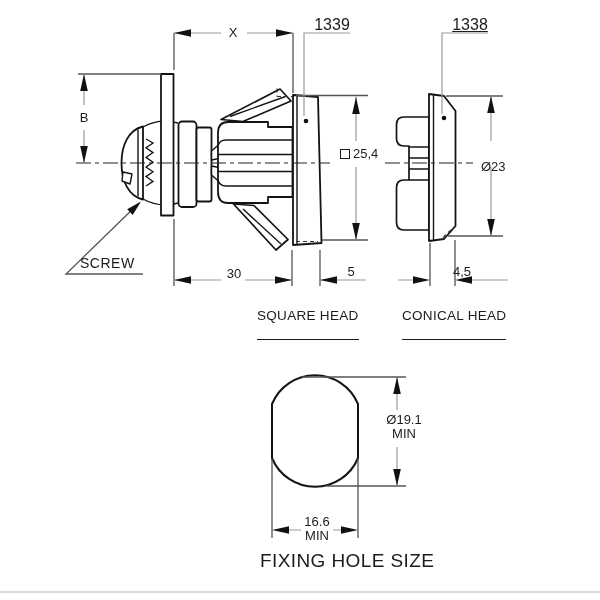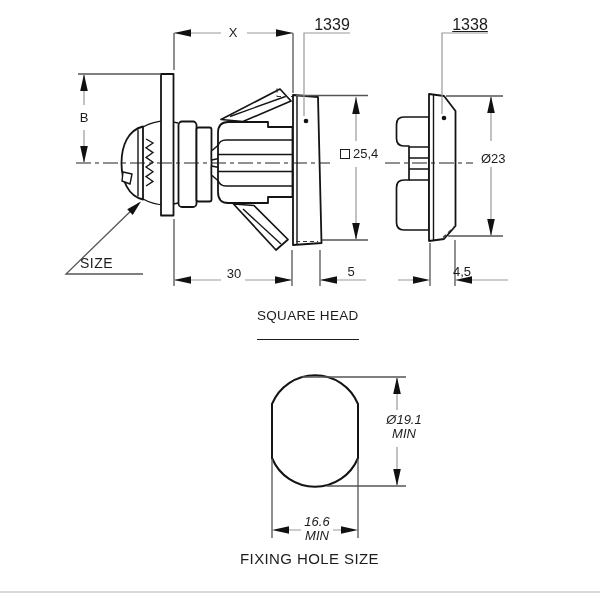--- a/index.html
+++ b/index.html
@@ -5,25 +5,25 @@
   html,body{margin:0;padding:0;background:#fff;}
   .canvas{position:relative;width:600px;height:600px;background:#ffffff;overflow:hidden;
           font-family:"Liberation Sans", sans-serif;}
   .canvas svg{position:absolute;left:0;top:0;}
   .lbl{position:absolute;font-size:13px;color:#1c1c1c;line-height:1;white-space:nowrap;
        font-family:"Liberation Sans", sans-serif;}
   .c{transform:translateX(-50%);text-align:center;}
   .ul{border-bottom:1.5px solid #1c1c1c;padding-bottom:16px;}
   .pn{font-size:16px;}
   .heads{font-size:13.5px;letter-spacing:0.3px;}
-  .big{font-size:15px;letter-spacing:0.4px;}
+  .big{font-size:19px;letter-spacing:0.4px;margin-left:20px;}
   .screwlbl{font-size:14px;letter-spacing:0.5px;}
   .sqsym{display:inline-block;width:8px;height:8px;border:1.4px solid #1c1c1c;
          margin-right:3px;vertical-align:-1px;}
-  .stack{line-height:1.05;font-style:italic;}
+  .stack{line-height:1.05;}
   .bottom-edge{position:absolute;left:0;top:591px;width:600px;height:2px;background:#d9d9d9;}
   
   .o{fill:#ffffff;stroke:#141414;stroke-width:1.8;stroke-linejoin:round;}
   .l{fill:none;stroke:#141414;stroke-width:1.4;}
   .e{fill:none;stroke:#555555;stroke-width:1.3;}
   .d{fill:none;stroke:#9a9a9a;stroke-width:1.2;}
   .a{fill:#111111;stroke:none;}
   .h{fill:none;stroke:#333333;stroke-width:1.2;stroke-dasharray:4 3;}
   .cl{fill:none;stroke:#222222;stroke-width:1.2;stroke-dasharray:15 4 4 4;}
 </style>
@@ -174,29 +174,30 @@
     <polygon class="a" points="141,201.5 132.7,215.1 127.2,209.3"></polygon>
   </g>
 </svg>
 
 <div class="lbl c" style="left:233px;top:26px;">X</div>
 <div class="lbl c pn" style="left:332px;top:17px;">1339</div>
 <div class="lbl c pn" style="left:470px;top:17px;text-decoration:underline;">1338</div>
 <div class="lbl c" style="left:84px;top:111px;">B</div>
 
 <div class="lbl" style="left:340px;top:147px;"><span class="sqsym"></span><span>25,4</span></div>
-<div class="lbl" style="left:481px;top:152px;">Ø23</div>
+<div class="lbl" style="left:481px;top:160px;">Ø23</div>
 
 <div class="lbl c" style="left:234px;top:267px;">30</div>
 <div class="lbl c" style="left:351px;top:265px;">5</div>
 <div class="lbl c" style="left:462px;top:265px;">4,5</div>
 
-<div class="lbl screwlbl" style="left:80px;top:256px;">SIZE</div>
+<div class="lbl screwlbl" style="left:80px;top:256px;">SCREW</div>
 
 <div class="lbl heads ul" style="left:257px;top:309px;">SQUARE HEAD</div>
+<div class="lbl heads ul" style="left:402px;top:309px;">CONICAL HEAD</div>
 
 <div class="lbl c stack" style="left:404px;top:413px;">
   <div>Ø19.1</div>
   <div>MIN</div>
 </div>
 <div class="lbl c stack" style="left:317px;top:515px;">
   <div>16.6</div>
   <div>MIN</div>
 </div>
 

